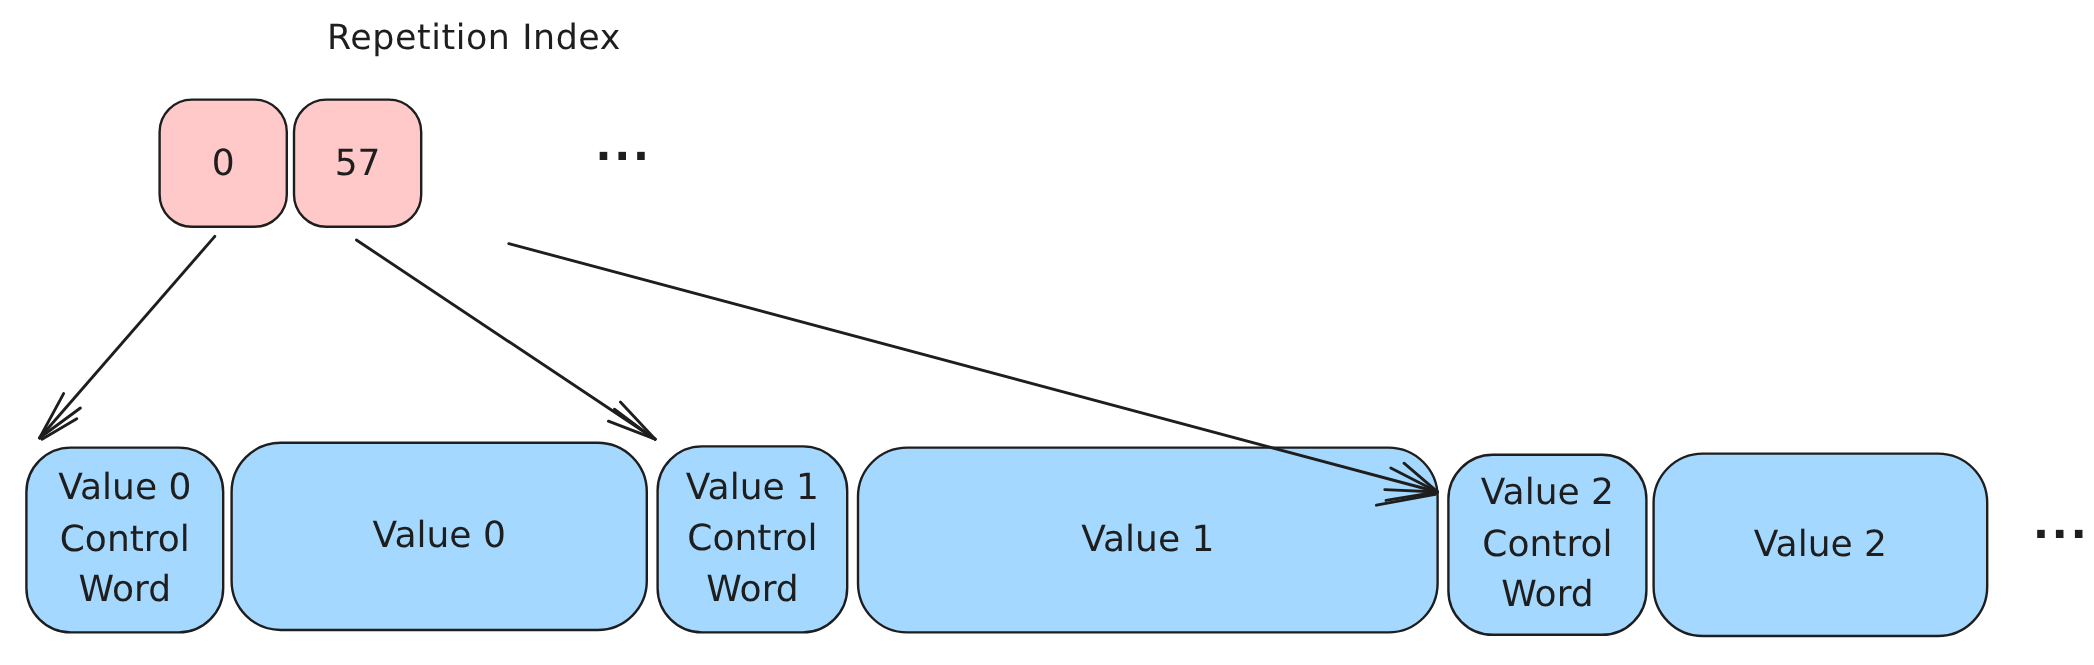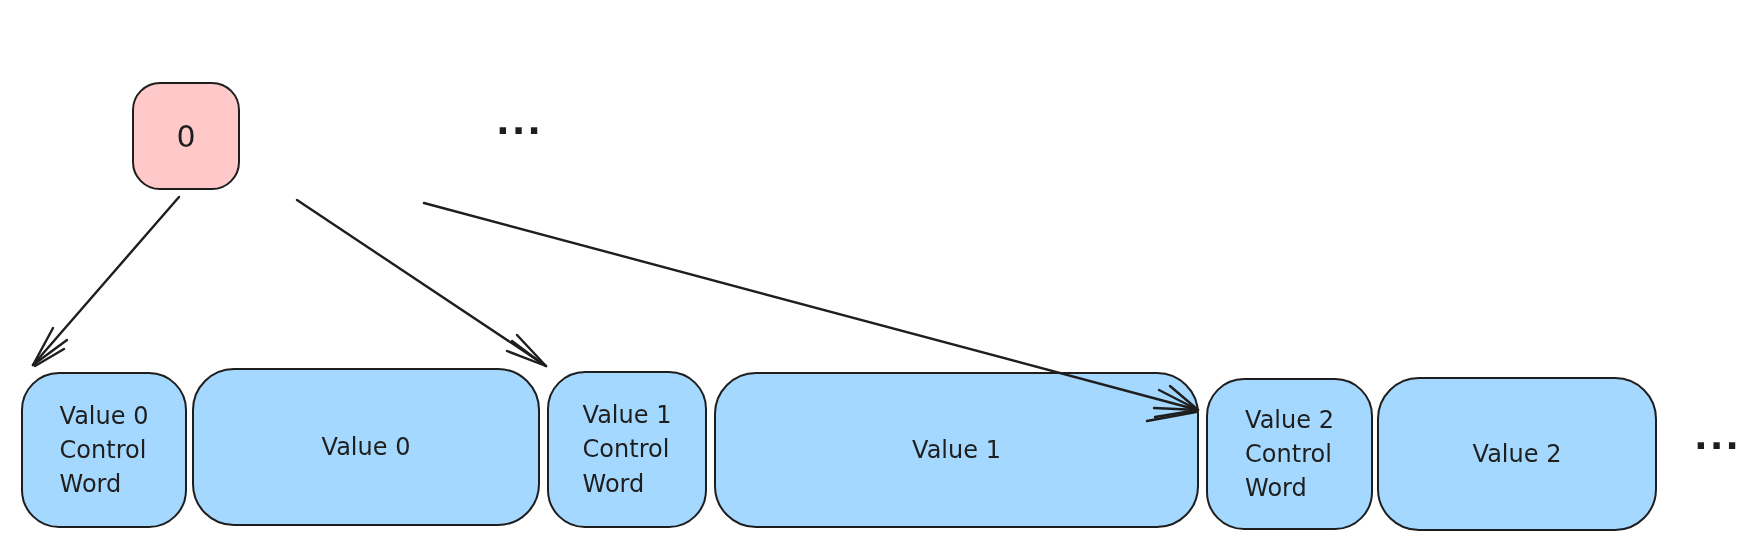--- a/index.html
+++ b/index.html
@@ -25,44 +25,48 @@
     position:absolute;box-sizing:border-box;
     display:flex;align-items:center;justify-content:center;
     border:2.5px solid var(--stroke);
   }
   .idx-box{
     background:var(--index-fill);border-radius:28px;
     font-size:30px;
   }
   .val-box{
     background:var(--stream-fill);
-    font-size:24px;text-align:left;line-height:1.42;
+    font-size:30px;text-align:center;line-height:1.42;
     white-space:pre-line;
   }
   .ctrl{border-radius:38px;}
   .wide{border-radius:42px;}
   .dots{
     position:absolute;font-size:36px;font-weight:bold;
     letter-spacing:2px;line-height:1;
   }
   .arrows{position:absolute;left:0;top:0;width:1745px;height:554px;pointer-events:none;}
   .arrows path{
     stroke:var(--stroke);stroke-width:2.4;fill:none;
     stroke-linecap:round;stroke-linejoin:round;
   }
 </style>
 </head>
 <body>
 
 <div class="canvas">
 
+  <div class="title">Repetition Index</div>
 
   <div class="layer">
     <div class="box idx-box" style="left:132px;top:82px;width:108px;height:108px;">
       <span>0</span>
+    </div>
+    <div class="box idx-box" style="left:244px;top:82px;width:108px;height:108px;">
+      <span>57</span>
     </div>
     <div class="dots" style="left:496px;top:104px;">...</div>
   </div>
 
   <div class="layer">
     <div class="box val-box ctrl" style="left:21px;top:372px;width:166px;height:156px;">
       <span>Value 0
 Control
 Word</span>
     </div>

